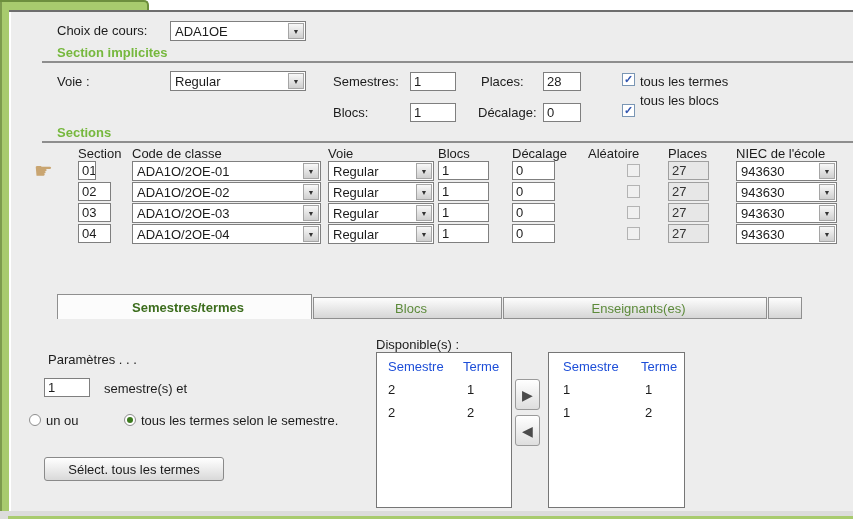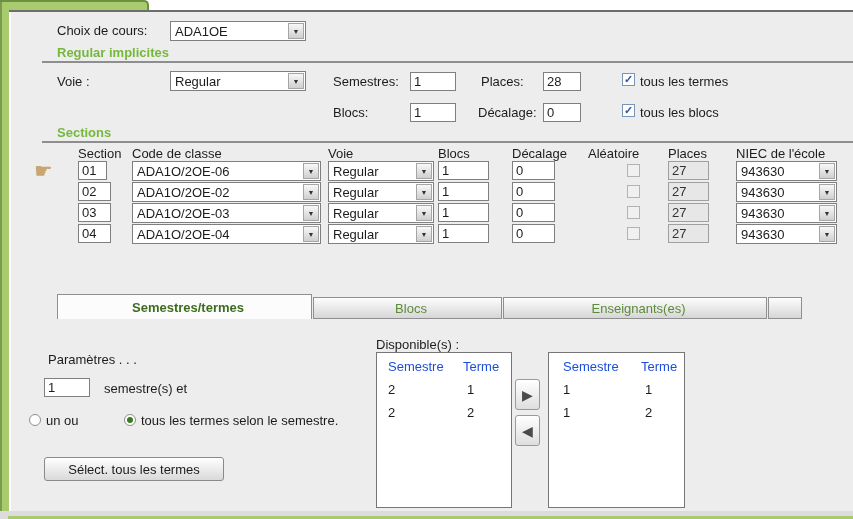--- a/index.html
+++ b/index.html
@@ -60,59 +60,59 @@
   <div class="content-bg"></div>
   <div class="left-strip"></div>
   <div class="white-sliver"></div>
 
   <span class="lbl" style="left:57px;top:23px">Choix de cours:</span>
   <div class="combo" style="left:170px;top:21px;width:136px">
     <span class="val">ADA1OE</span>
     <span class="btn">▼</span>
   </div>
 
-  <span class="green-title" style="left:57px;top:45px">Regular implicites</span>
+  <span class="green-title" style="left:57px;top:45px">Section implicites</span>
   <div class="hline" style="left:42px;top:61px;width:811px"></div>
 
   <span class="lbl" style="left:57px;top:74px">Voie :</span>
   <div class="combo" style="left:170px;top:71px;width:136px">
     <span class="val">Regular</span>
     <span class="btn">▼</span>
   </div>
   <span class="lbl" style="left:333px;top:74px">Semestres:</span>
   <div class="field" style="left:410px;top:72px;width:46px">1</div>
   <span class="lbl" style="left:481px;top:74px">Places:</span>
   <div class="field" style="left:543px;top:72px;width:38px">28</div>
   <span class="cb" style="left:622px;top:73px">✓</span>
   <span class="lbl" style="left:640px;top:74px">tous les termes</span>
 
   <span class="lbl" style="left:333px;top:105px">Blocs:</span>
   <div class="field" style="left:410px;top:103px;width:46px">1</div>
   <span class="lbl" style="left:478px;top:105px">Décalage:</span>
   <div class="field" style="left:543px;top:103px;width:38px">0</div>
   <span class="cb" style="left:622px;top:104px">✓</span>
-  <span class="lbl" style="left:640px;top:105px">tous les blocs</span>
+  <span class="lbl" style="left:640px;top:93px">tous les blocs</span>
 
   <span class="green-title" style="left:57px;top:125px">Sections</span>
   <div class="hline" style="left:42px;top:141px;width:811px"></div>
 
   <span class="colhdr" style="left:78px;top:146px">Section</span>
   <span class="colhdr" style="left:132px;top:146px">Code de classe</span>
   <span class="colhdr" style="left:328px;top:146px">Voie</span>
   <span class="colhdr" style="left:438px;top:146px">Blocs</span>
   <span class="colhdr" style="left:512px;top:146px">Décalage</span>
   <span class="colhdr" style="left:588px;top:146px">Aléatoire</span>
   <span class="colhdr" style="left:668px;top:146px">Places</span>
   <span class="colhdr" style="left:736px;top:146px">NIEC de l'école</span>
 
   <span class="hand" style="left:34px;top:160px">☛</span>
 
-  <div class="field" style="left:78px;top:161px;width:29px">01</div>
+  <div class="field" style="left:78px;top:161px;width:18px">01</div>
   <div class="combo" style="left:132px;top:161px;width:189px">
-    <span class="val">ADA1O/2OE-06</span>
+    <span class="val">ADA1O/2OE-01</span>
     <span class="btn">▼</span>
   </div>
   <div class="combo" style="left:328px;top:161px;width:106px">
     <span class="val">Regular</span>
     <span class="btn">▼</span>
   </div>
   <div class="field" style="left:438px;top:161px;width:51px">1</div>
   <div class="field" style="left:512px;top:161px;width:43px">0</div>
   <span class="cb off" style="left:627px;top:164px"></span>
   <div class="field ro" style="left:668px;top:161px;width:41px">27</div>

